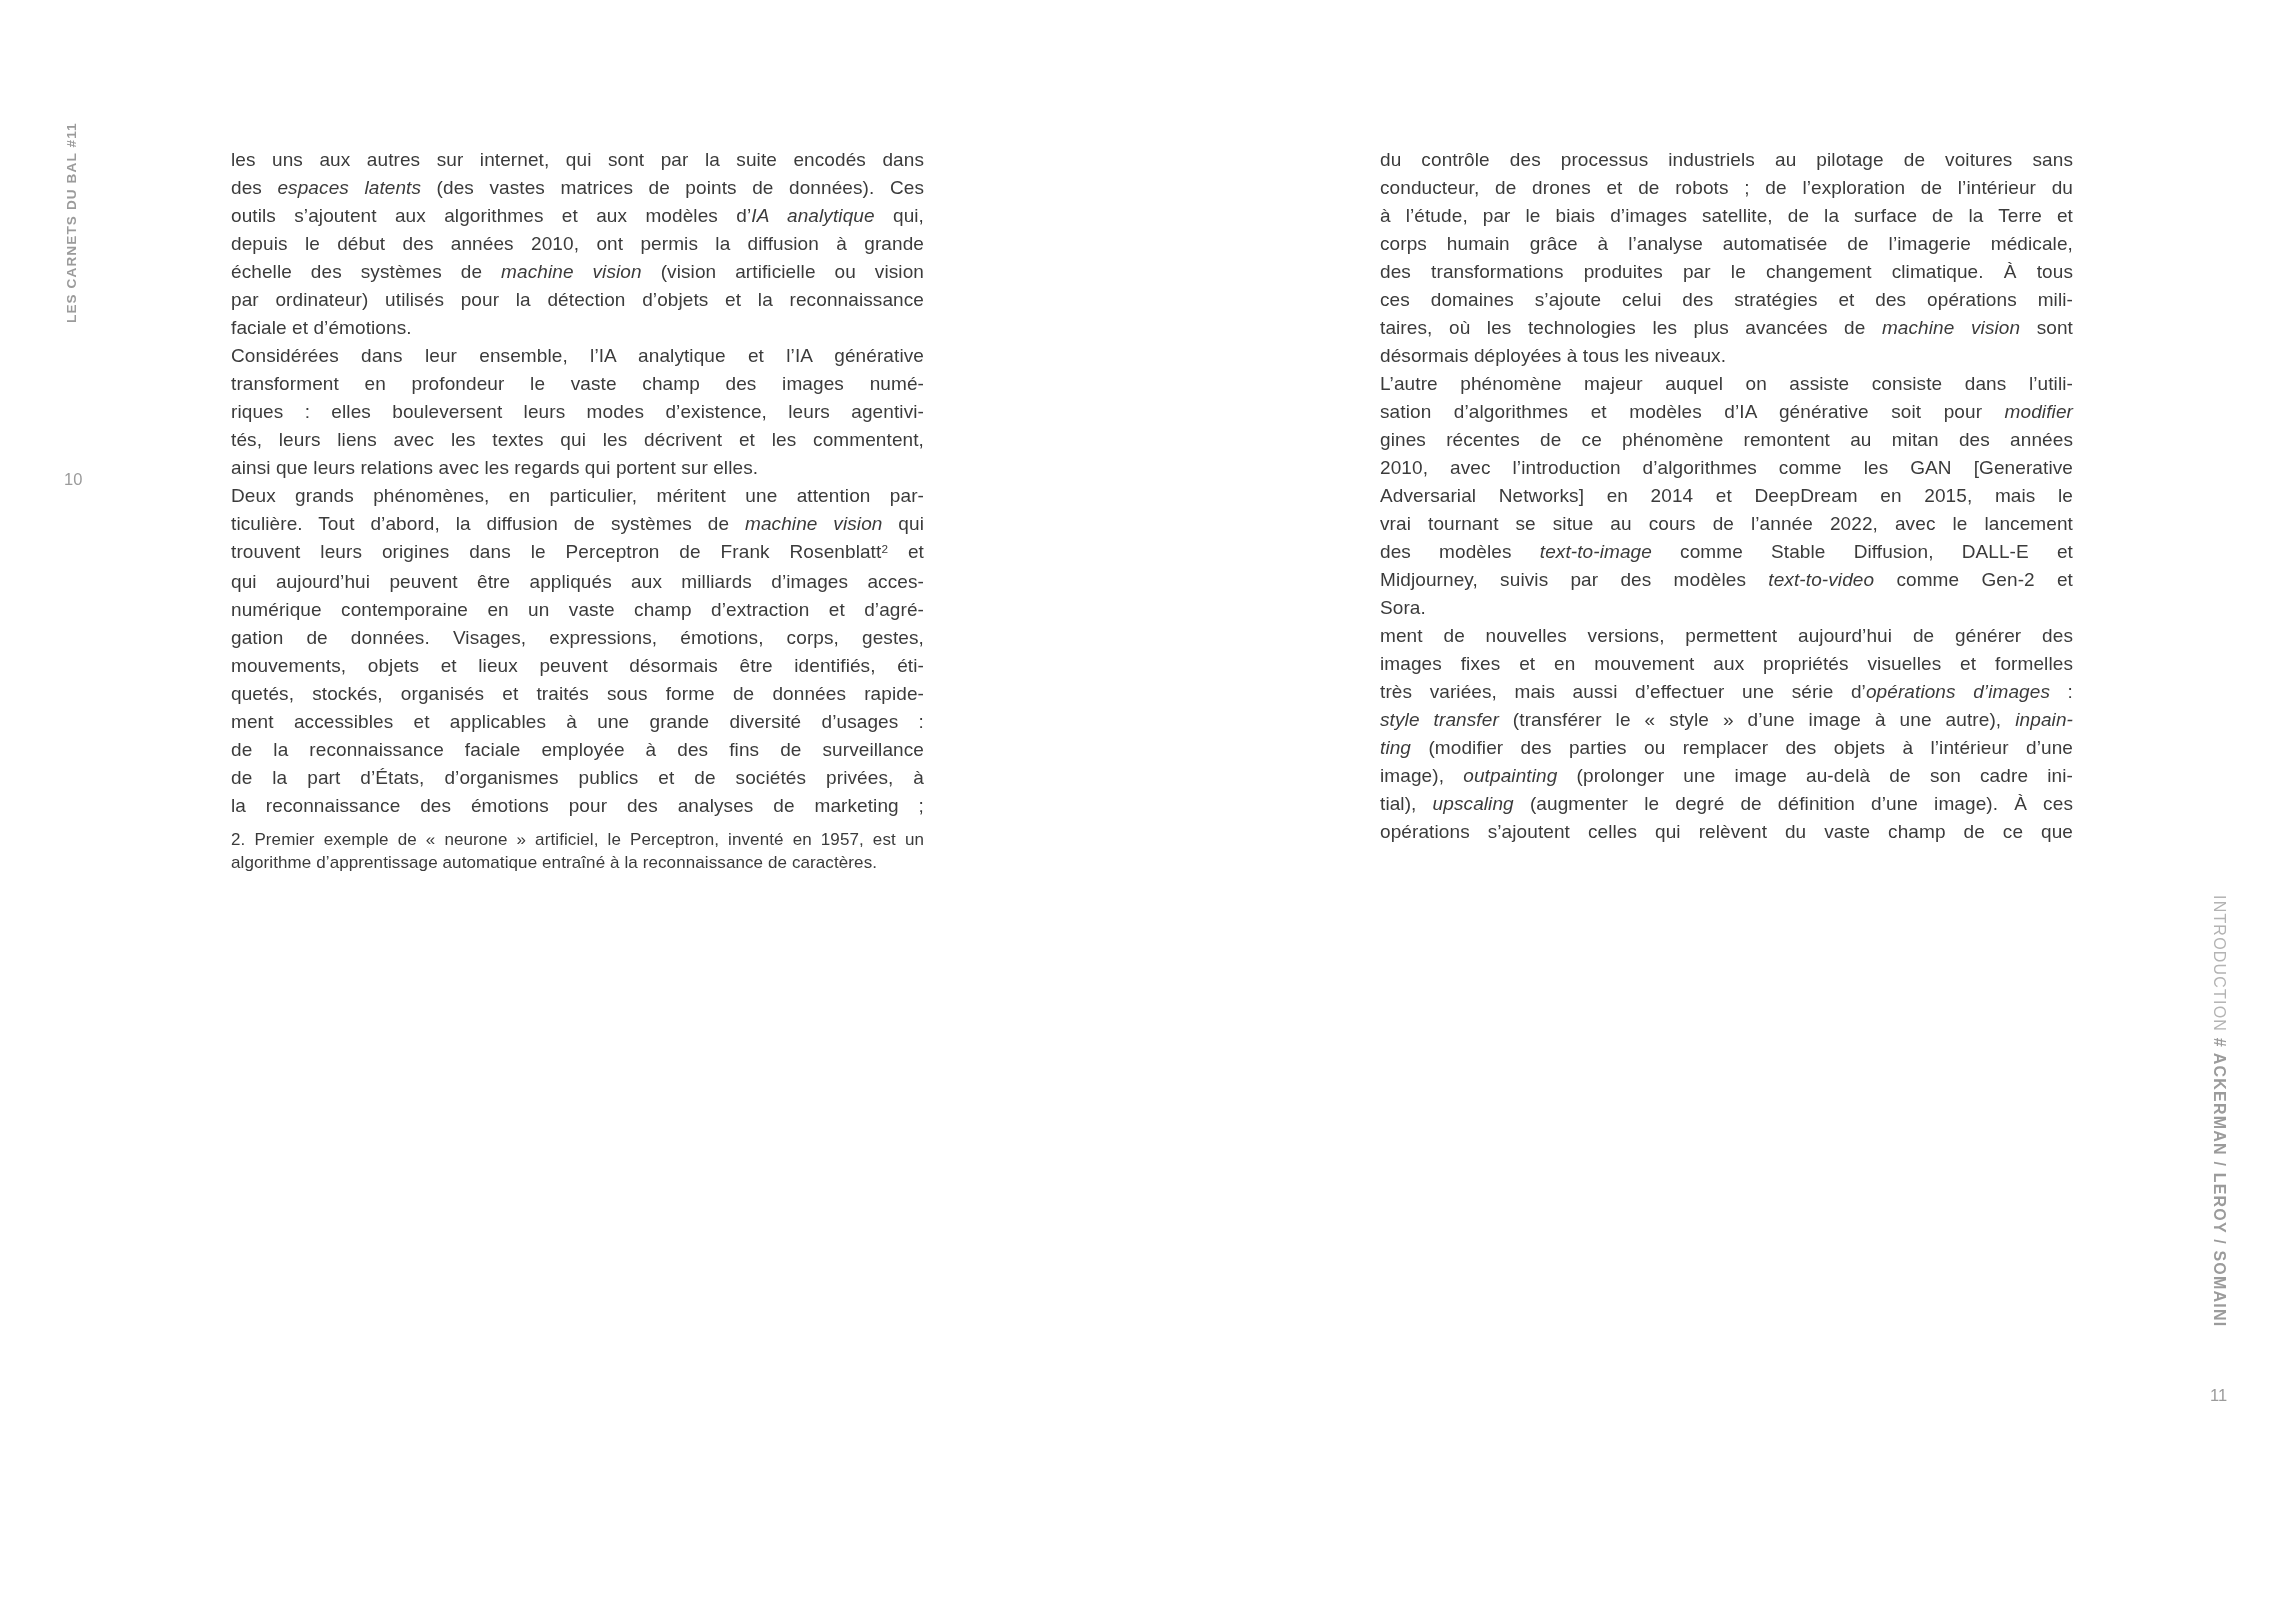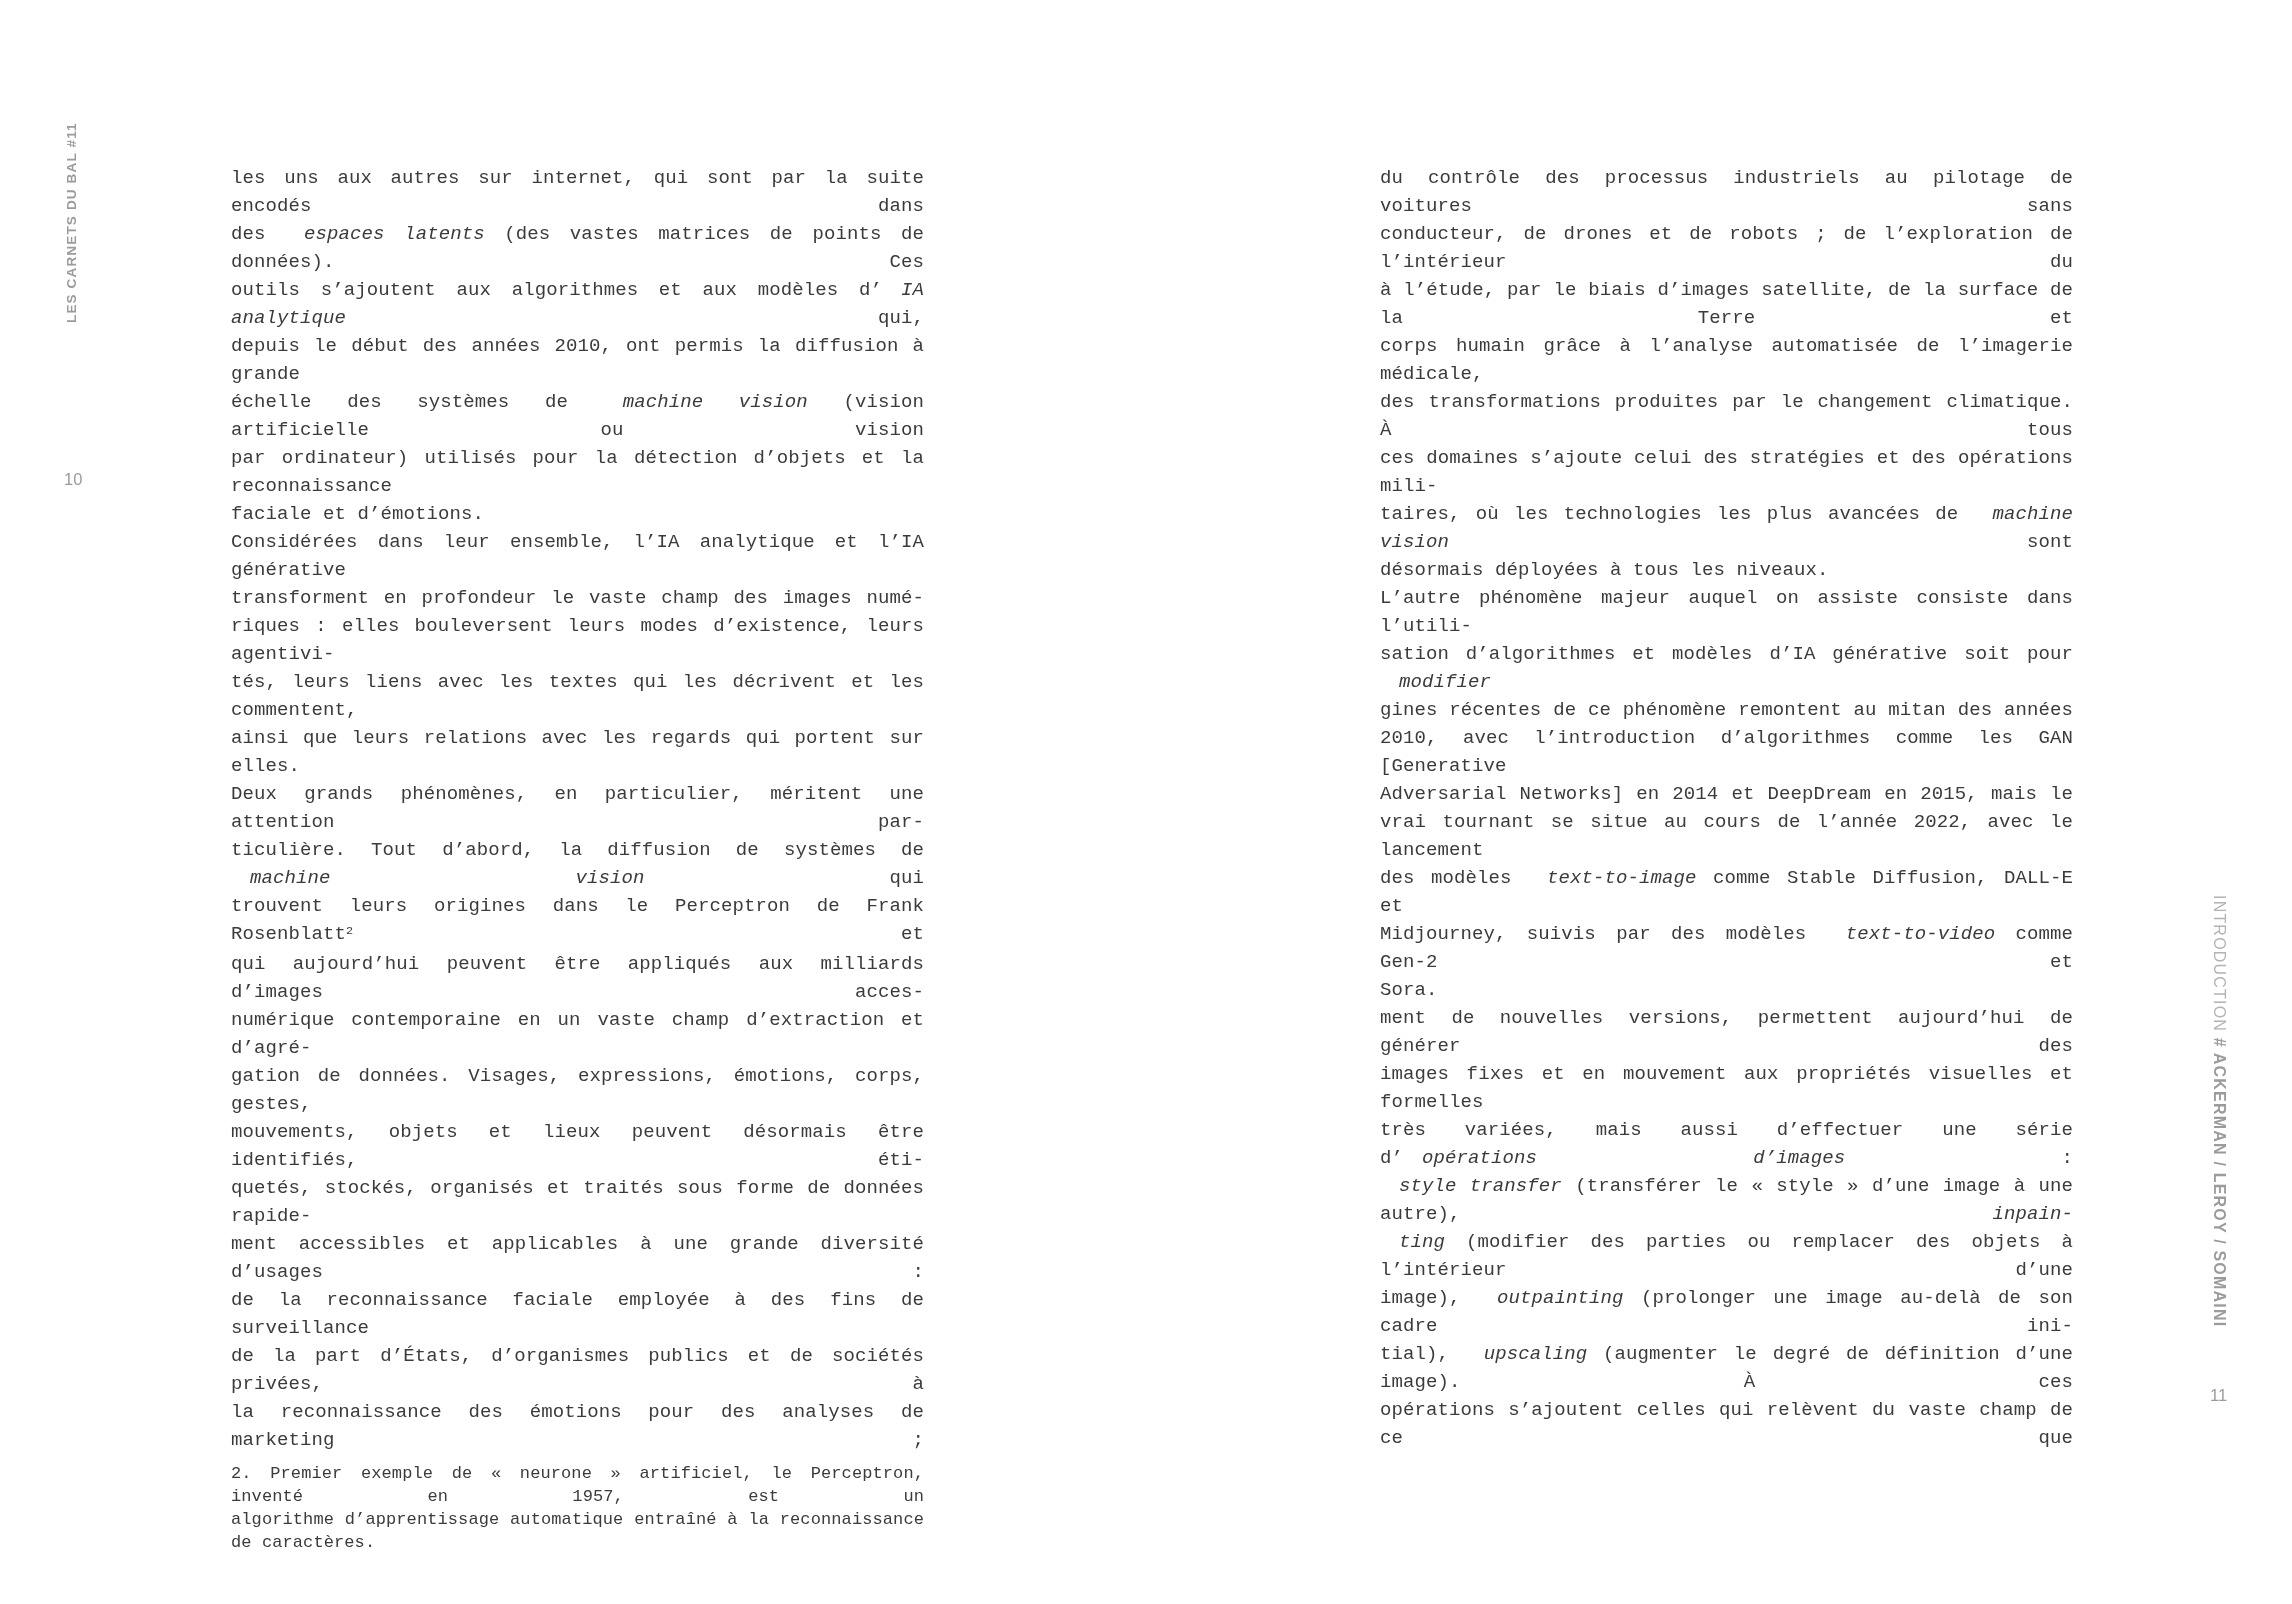--- a/index.html
+++ b/index.html
@@ -19,41 +19,40 @@
   }
   .spread {
     position: absolute;
     inset: 0;
     background: var(--page-bg);
   }
 
   
   .column {
     position: absolute;
-    top: 164px;
+    top: 146px;
     width: 693px;
-    font-family: Liberation Mono, monospace;
   }
   .col-left  { left: 231px; }
   .col-right { left: 1380px; }
 
   .body-lines {
     font-size: 19px;
     line-height: 28px;
     color: var(--body-text);
     letter-spacing: 0.1px;
   }
   .line {
     text-align: justify;
     text-align-last: justify;
   }
   .line-last {
     text-align-last: left;
   }
-  .it { font-style: italic; margin-left: 19px; }
+  .it { font-style: italic; }
   .sup {
     font-size: 0.62em;
     position: relative;
     top: -0.45em;
   }
 
   .footnote {
     margin-top: 8px;
     font-size: 17px;
     line-height: 23px;

